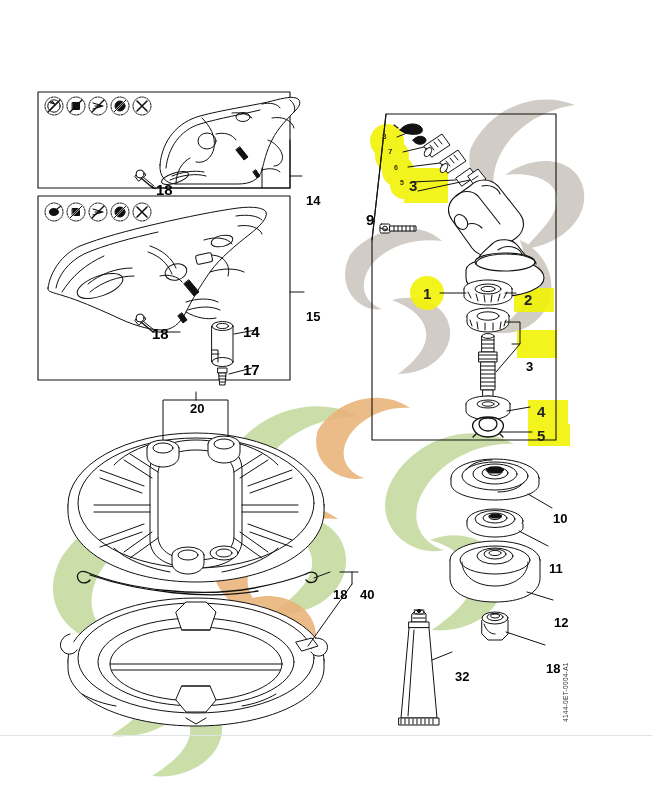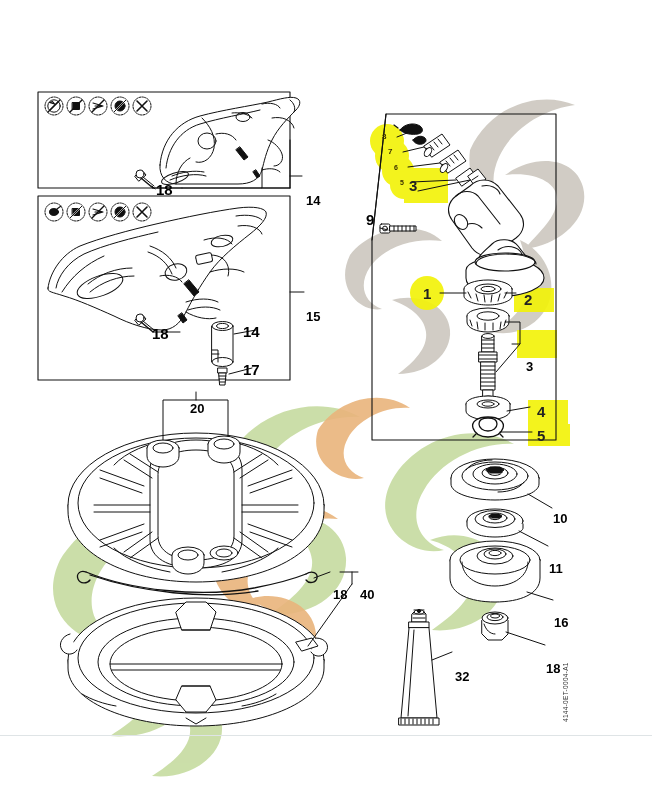--- a/index.html
+++ b/index.html
@@ -587,21 +587,21 @@
 
   <div class="lbl lbl-md" style="left:366px;top:212px;">9</div>
   <div class="lbl lbl-md" style="left:423px;top:286px;color:#222;">1</div>
   <div class="lbl lbl-md" style="left:524px;top:292px;color:#222;">2</div>
   <div class="lbl lbl-lg" style="left:526px;top:336px;">3</div>
   <div class="lbl lbl-md" style="left:537px;top:404px;color:#222;">4</div>
   <div class="lbl lbl-md" style="left:537px;top:428px;color:#222;">5</div>
 
   <div class="lbl lbl-lg" style="left:553px;top:488px;">10</div>
   <div class="lbl lbl-lg" style="left:549px;top:538px;">11</div>
-  <div class="lbl lbl-lg" style="left:554px;top:592px;">16</div>
+  <div class="lbl lbl-lg" style="left:554px;top:592px;">12</div>
   <div class="lbl lbl-lg" style="left:546px;top:638px;">18</div>
 
   <div class="lbl lbl-lg" style="left:190px;top:378px;">20</div>
   <div class="lbl lbl-lg" style="left:333px;top:564px;">18</div>
   <div class="lbl lbl-lg" style="left:360px;top:564px;">40</div>
   <div class="lbl lbl-lg" style="left:455px;top:646px;">32</div>
 
   <div class="code" style="left:562px;top:722px;">4144-0ET-0004-A1</div>
 
   <div class="divider" style="top:735px;"></div>

